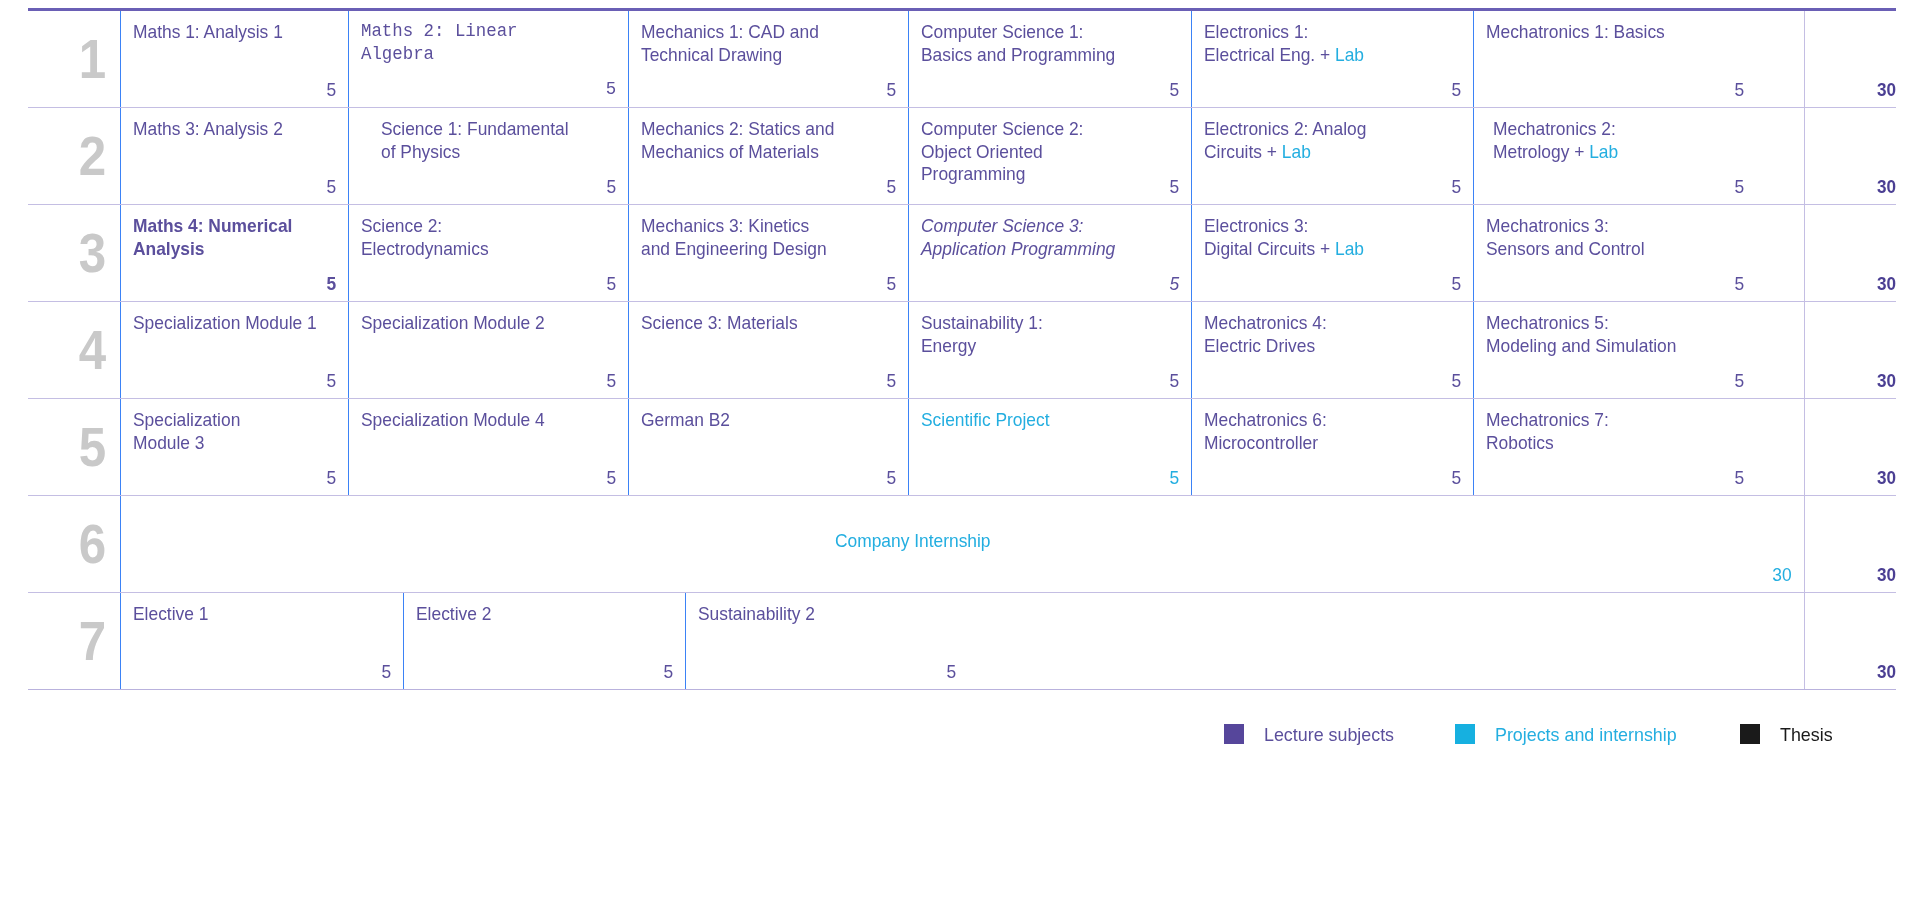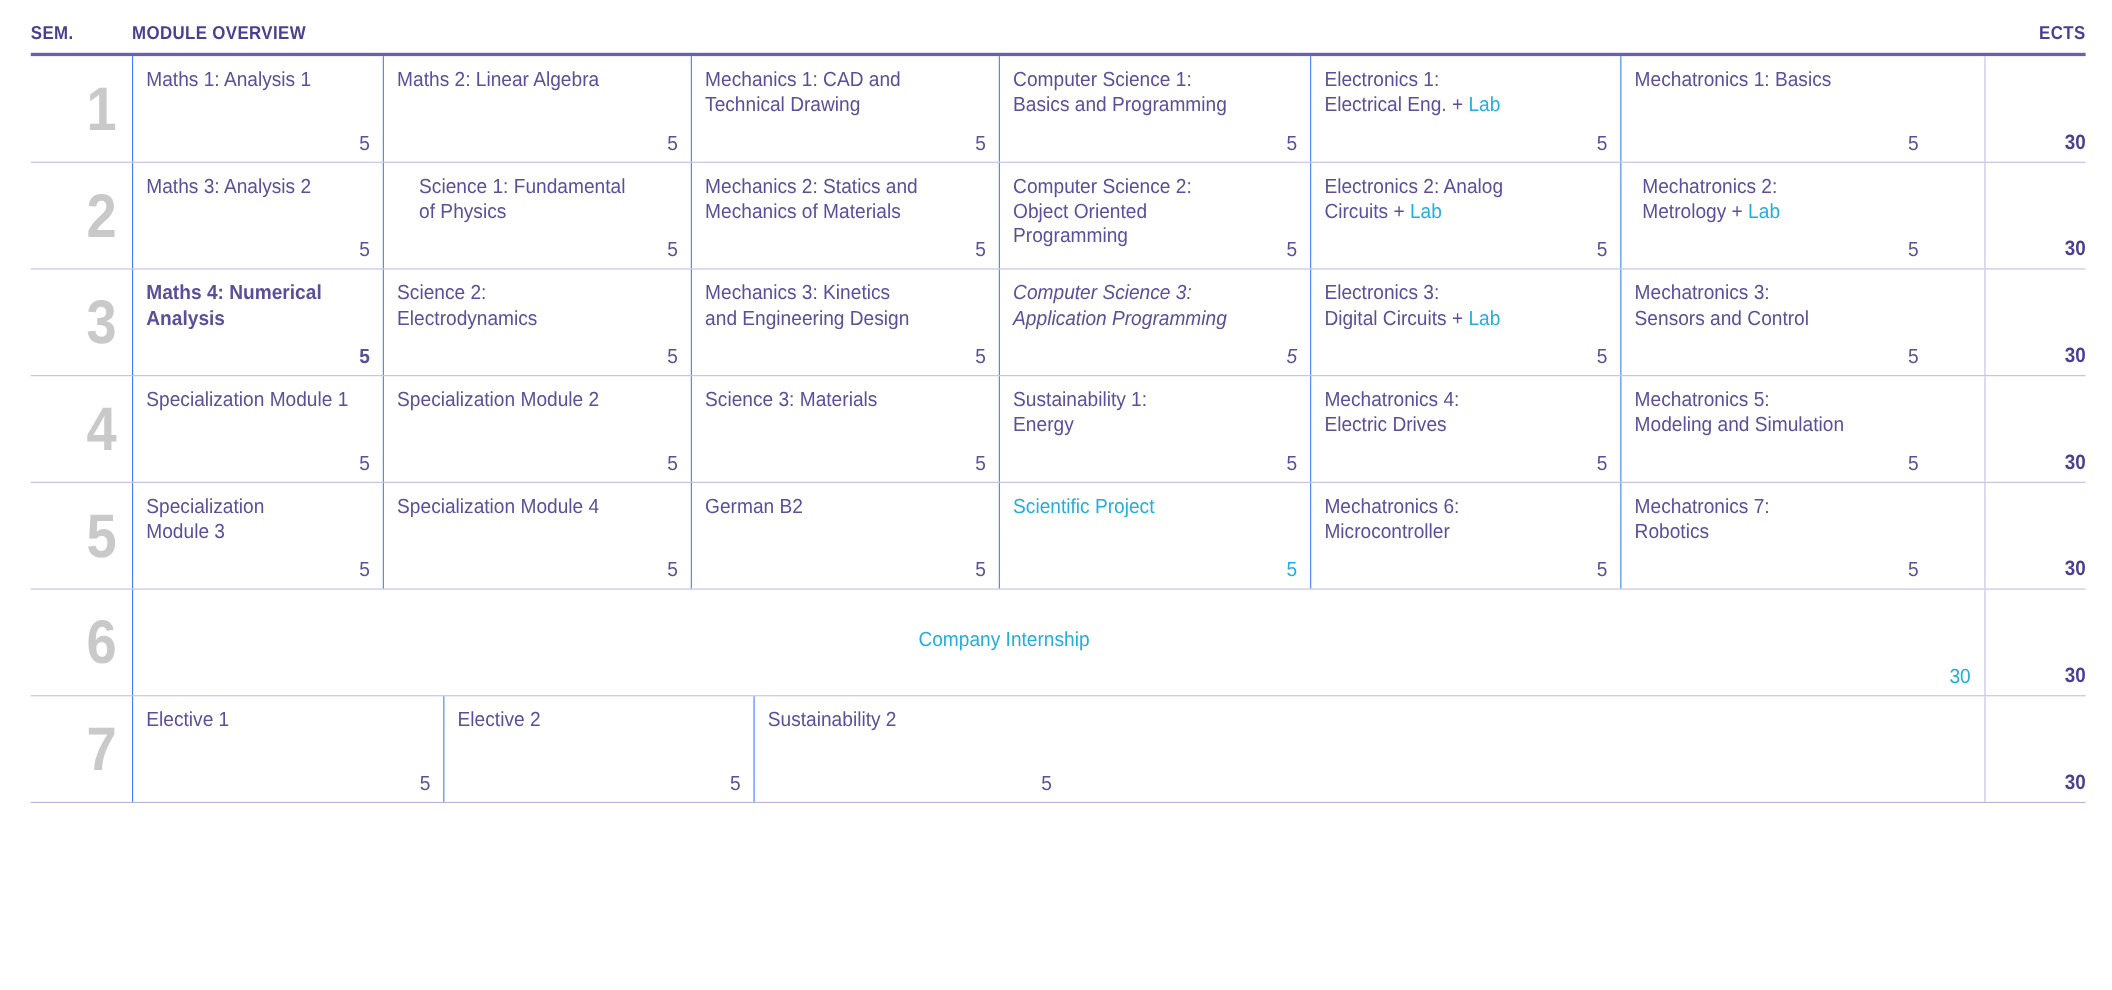--- a/index.html
+++ b/index.html
@@ -187,37 +187,32 @@
     transform: scaleX(.94);
     transform-origin: left center;
     white-space: nowrap;
   }
 </style>
 </head>
 <body>
 
 <div class="page">
 
-  <div class="header">
-    <div class="hdr-sem">SEM.</div>
-    <div class="hdr-title">MODULE OVERVIEW</div>
-    <div class="hdr-ects">ECTS</div>
-  </div>
 
   <div class="table" id="table">
       <div class="row">
         <div class="sem">
           <div class="sem-num">1</div>
         </div>
         <div class="modules">
           <div class="cell" style="flex: 0 0 228px; width: 228px;">
             <div class="cell-title ">Maths 1: Analysis 1</div>
             <div class="cell-ects ">5</div>
           </div>
-          <div class="cell" style="flex: 0 0 280px; width: 280px;">
+          <div class="cell" style="flex: 0 0 280px; width: 280px; font-family: Liberation Mono, monospace;">
             <div class="cell-title ">Maths 2: Linear Algebra</div>
             <div class="cell-ects ">5</div>
           </div>
           <div class="cell" style="flex: 0 0 280px; width: 280px;">
             <div class="cell-title ">Mechanics 1: CAD and
 Technical Drawing</div>
             <div class="cell-ects ">5</div>
           </div>
           <div class="cell" style="flex: 0 0 283px; width: 283px;">
             <div class="cell-title ">Computer Science 1:
@@ -423,14 +418,28 @@
             <div class="cell-title ">Sustainability 2</div>
             <div class="cell-ects ">5</div>
           </div>
         </div>
         <div class="total">
           <div class="total-num">30</div>
         </div>
       </div>
     </div>
 
+  <div class="legend" id="legend">
+      <div class="legend-item">
+        <span class="swatch" style="background: rgb(86, 70, 155);"></span>
+        <span class="legend-label" style="color: rgb(91, 79, 156);">Lecture subjects</span>
+      </div>
+      <div class="legend-item">
+        <span class="swatch" style="background: rgb(22, 176, 224);"></span>
+        <span class="legend-label" style="color: rgb(35, 174, 224);">Projects and internship</span>
+      </div>
+      <div class="legend-item">
+        <span class="swatch" style="background: rgb(26, 26, 26);"></span>
+        <span class="legend-label" style="color: rgb(26, 26, 26);">Thesis</span>
+      </div>
+    </div>
 
 </div>
 
 </body></html>

